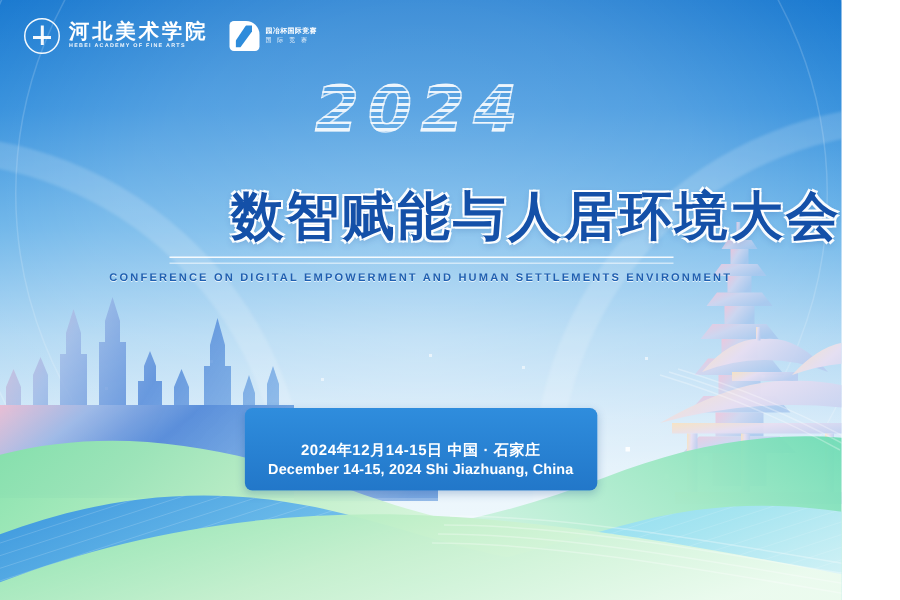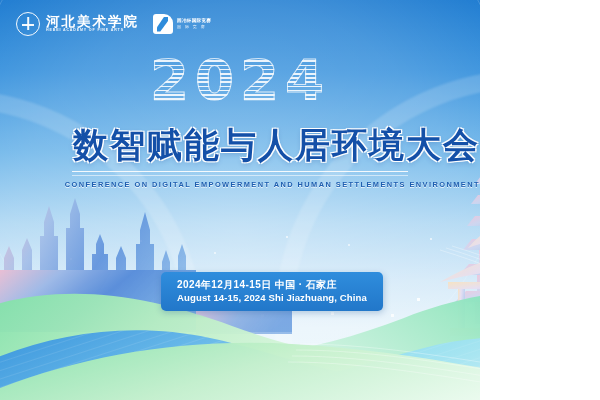--- a/index.html
+++ b/index.html
@@ -1,20 +1,20 @@
 <!DOCTYPE html>
 <html><head>
 <meta charset="utf-8">
 <style>
   html,body{margin:0;padding:0;background:#fff;}
   body{font-family:"Liberation Sans","DejaVu Sans",sans-serif;}
 
   #banner{
     position:relative;
-    width:480px;height:400px;
+    width:561px;height:400px;
     overflow:hidden;
     background:linear-gradient(180deg,#1677cf 0%,#2e8cdb 18%,#63b0e8 38%,#a8d4f2 56%,#cfe7f8 70%,#e6f3fb 82%,#eaf7fb 100%);
   }
 
   
   .layer{position:absolute;inset:0;pointer-events:none;}
 
   .halo{
     position:absolute;
     left:50%;top:-150px;
@@ -99,29 +99,30 @@
   .logo-yy-sub{color:rgba(255,255,255,.9);font-size:4px;letter-spacing:1.4px;line-height:1;white-space:nowrap;}
 
   
   .year-wrap{
     position:absolute;left:0;right:0;top:52px;
     text-align:center;
   }
   .year{
     display:inline-block;
     font-family:"DejaVu Sans","Liberation Sans",sans-serif;
-    font-size:56px;font-weight:700;letter-spacing:6px;
+    font-size:42px;font-weight:700;letter-spacing:6px;
     line-height:1;
     color:transparent;
     -webkit-text-stroke:1px rgba(255,255,255,.80);
     background-image:repeating-linear-gradient(180deg,
         rgba(255,255,255,.95) 0px,rgba(255,255,255,.95) 1.6px,
         rgba(255,255,255,0) 1.6px,rgba(255,255,255,0) 4.2px);
     -webkit-background-clip:text;background-clip:text;
     opacity:.92;
+    font-style:italic;
   }
 
   .title-block{
     position:absolute;left:0;right:0;top:126px;text-align:center;
   }
   .title-cn{
     font-family:"DejaVu Sans","Liberation Sans",sans-serif;
     font-size:35px;font-weight:700;letter-spacing:2px;
     color:#1450a8;line-height:1.12;
     text-shadow:
@@ -137,37 +138,36 @@
     width:336px;height:0;margin:6px auto 0;
     border-top:1.2px solid rgba(255,255,255,.9);
     border-bottom:1.2px solid rgba(255,255,255,.55);
     height:3px;
   }
   .title-en{
     margin-top:4px;
     font-size:7.4px;font-weight:700;letter-spacing:1.45px;
     color:#1f5fb0;white-space:nowrap;
     text-shadow:0 1px 0 rgba(255,255,255,.75);
-    text-align:right;
   }
 
   .organizer{
     position:absolute;left:0;right:0;top:206px;text-align:center;
     font-size:9.6px;font-weight:700;letter-spacing:.6px;
     color:#1a5ba8;white-space:nowrap;
     text-shadow:0 1px 0 rgba(255,255,255,.6);
   }
 
   .date-badge{
     position:absolute;left:50%;top:272px;transform:translateX(-50%);
-    padding:6px 16px 7px;
+    padding:22px 16px 7px;
     border-radius:5px;
     background:linear-gradient(180deg,#2f8ddd 0%,#2277c9 100%);
     box-shadow:0 2px 6px rgba(20,70,140,.25);
-    text-align:left;white-space:nowrap;margin-left:32px;
+    text-align:center;white-space:nowrap;
   }
   .date-cn{color:#fff;font-size:10px;font-weight:700;letter-spacing:.4px;line-height:1.35;}
   .date-en{color:#fff;font-size:9.6px;font-weight:700;letter-spacing:.1px;line-height:1.35;}
 </style>
 </head>
 <body>
 
 <div id="banner">
 
   <div class="layer">
@@ -426,17 +426,17 @@
 
     <div class="title-block">
       <div class="title-cn">数智赋能与人居环境大会</div>
       <div class="rule"></div>
       <div class="title-en">CONFERENCE ON DIGITAL EMPOWERMENT AND HUMAN SETTLEMENTS ENVIRONMENT</div>
     </div>
 
 
     <div class="date-badge">
       <div class="date-cn">2024年12月14-15日  中国 · 石家庄</div>
-      <div class="date-en">August 14-15, 2024 Shi Jiazhuang, China</div>
+      <div class="date-en">December 14-15, 2024 Shi Jiazhuang, China</div>
     </div>
 
   </div>
 </div>
 
 </body></html>

